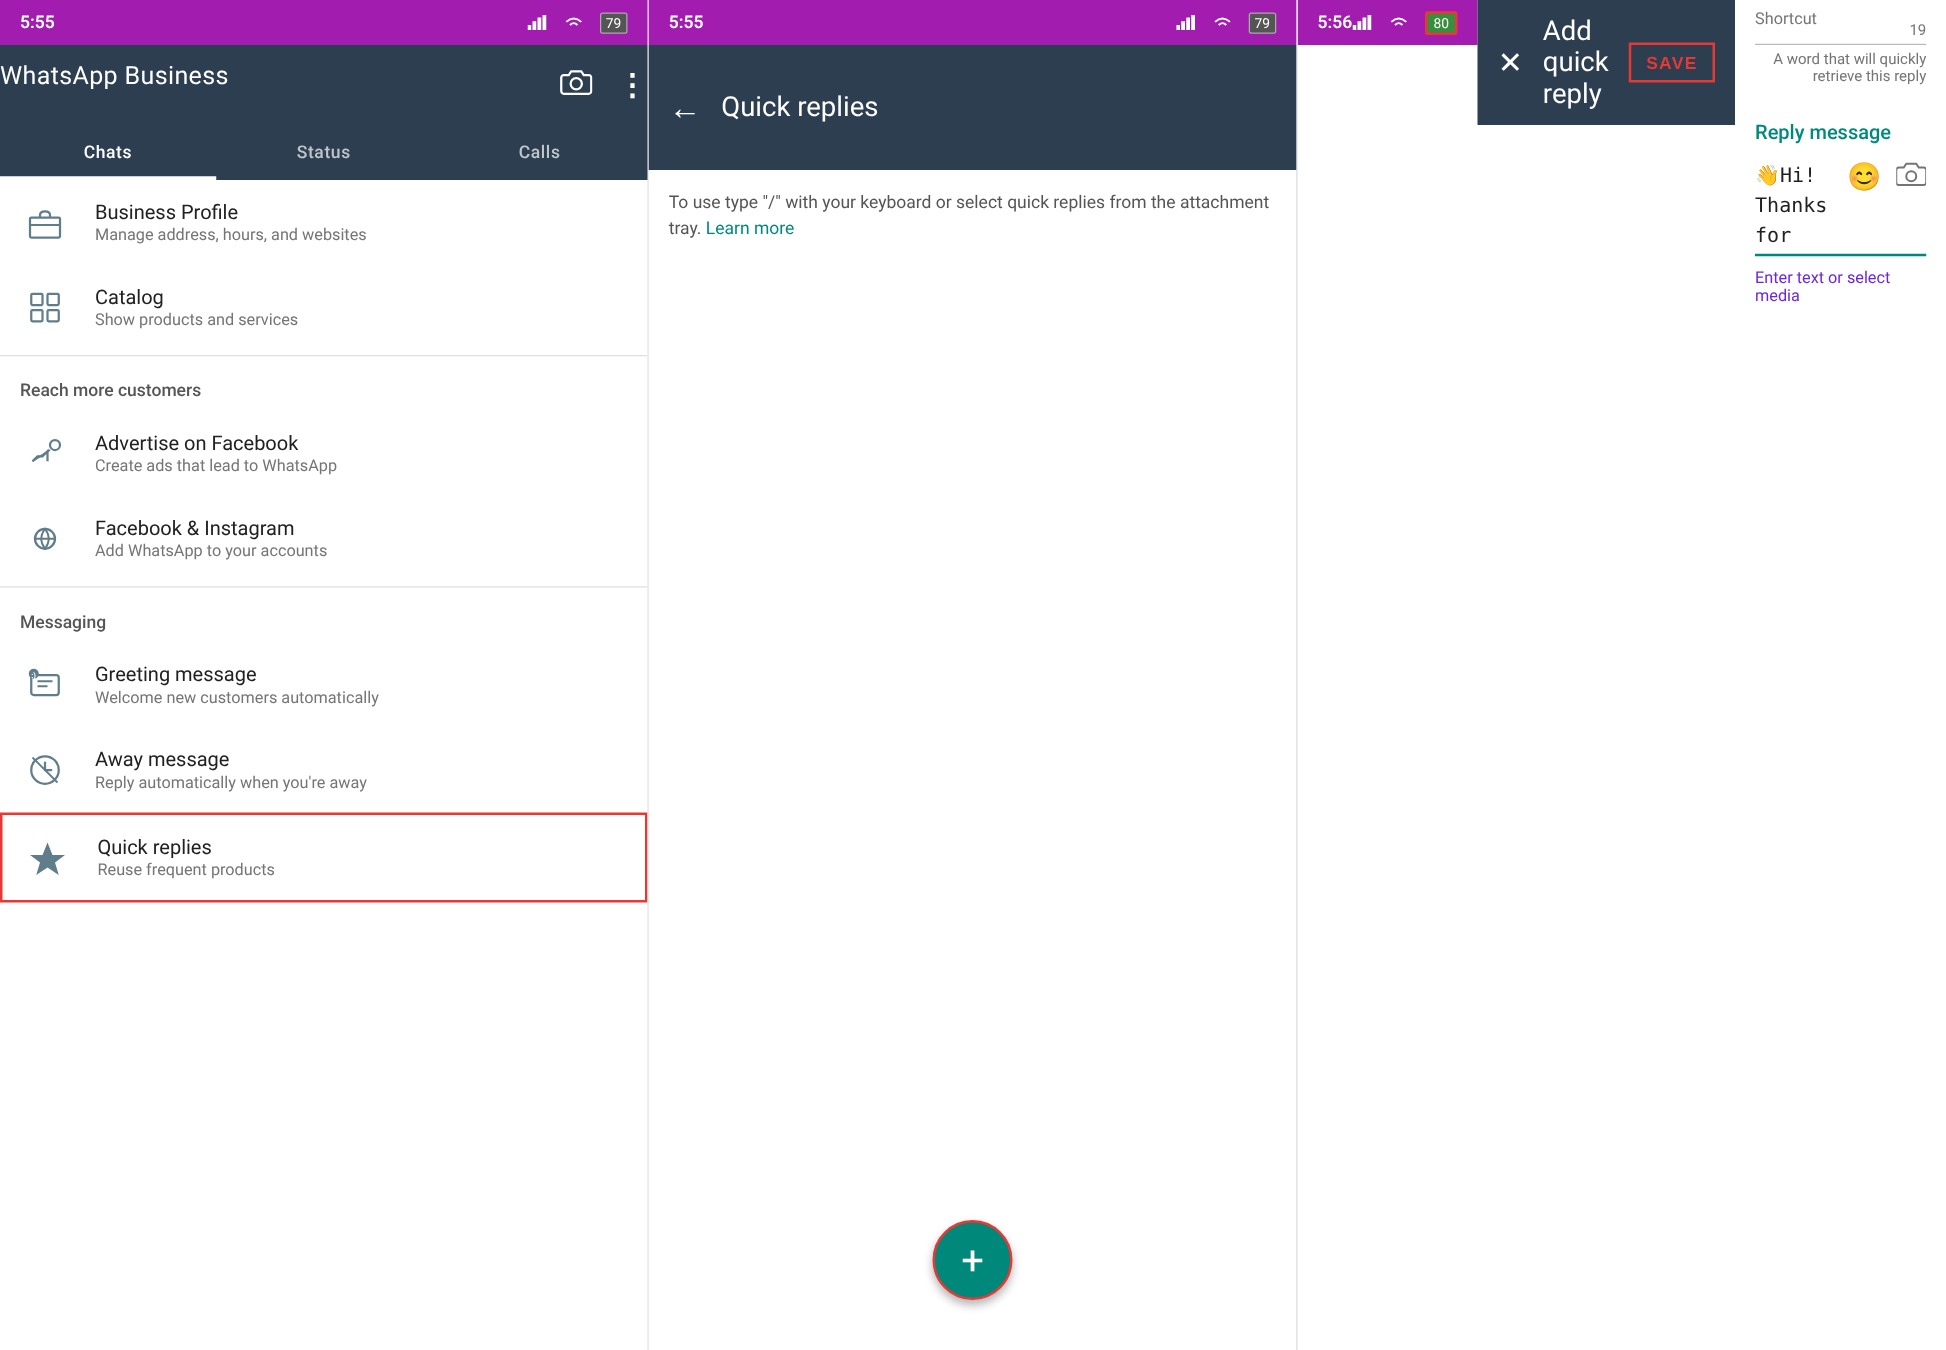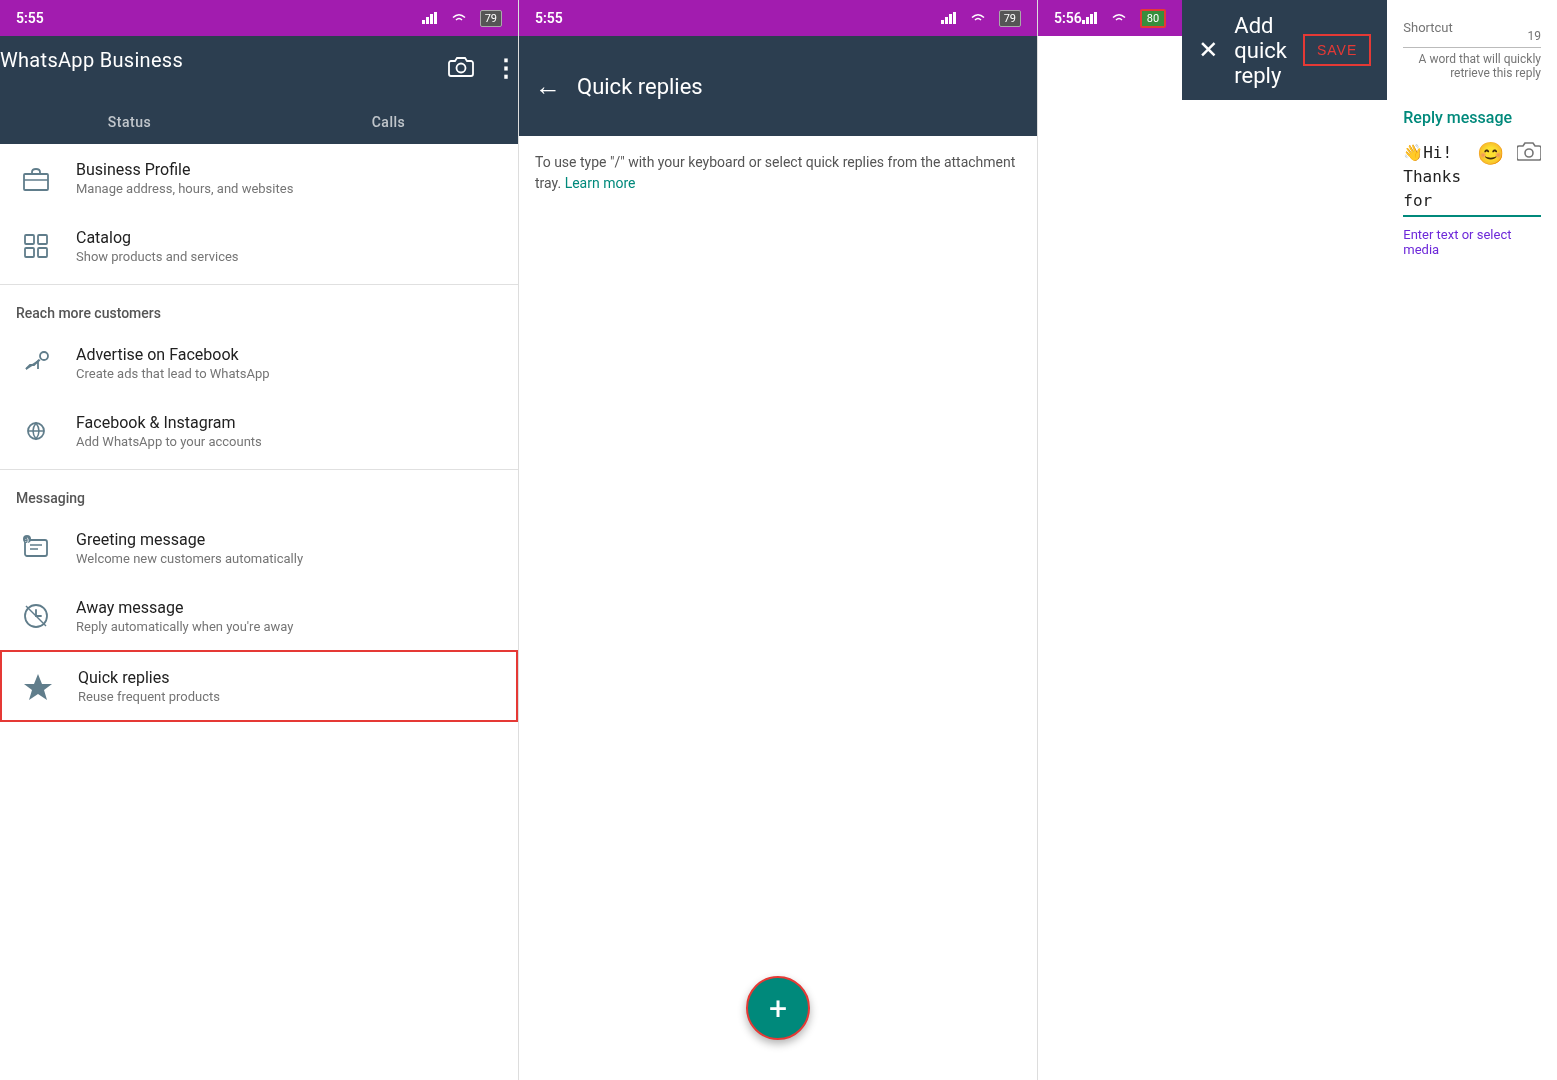--- a/index.html
+++ b/index.html
@@ -194,21 +194,21 @@
       font-size: 22px;
       cursor: pointer;
     }
 
     .panel-header .save-btn {
       margin-left: auto;
       border: 2px solid #e53935;
       color: #e53935;
       padding: 6px 12px;
       font-size: 14px;
-      font-weight: 400;
+      font-weight: 700;
       letter-spacing: 1px;
       cursor: pointer;
       background: transparent;
     }
 
     
     .info-text {
       padding: 16px 16px;
       font-size: 14px;
       color: #555;
@@ -235,21 +235,21 @@
       align-items: center;
       justify-content: center;
       font-size: 32px;
       cursor: pointer;
       border: 2px solid #e53935;
       box-shadow: 0 4px 8px rgba(0,0,0,0.3);
     }
 
     
     .form-section {
-      padding: 20px 16px;
+      padding: 8px 16px;
     }
 
     .form-label {
       font-size: 13px;
       color: #757575;
       margin-bottom: 8px;
     }
 
     .form-input-wrapper {
       position: relative;
@@ -364,20 +364,21 @@
           <svg width="26" height="22" viewBox="0 0 26 22" fill="none">
             <path d="M9 3L7 6H3C2 6 1 7 1 8V19C1 20 2 21 3 21H23C24 21 25 20 25 19V8C25 7 24 6 23 6H19L17 3H9Z" stroke="white" stroke-width="1.8" fill="none"></path>
             <circle cx="13" cy="13" r="4.5" stroke="white" stroke-width="1.8" fill="none"></circle>
           </svg>
         </span>
         <span style="font-size:24px; color:white; cursor:pointer; font-weight:bold;">⋮</span>
       </div>
     </div>
 
     <div class="nav-tabs">
+      <div class="nav-tab active">Chats</div>
       <div class="nav-tab">Status</div>
       <div class="nav-tab">Calls</div>
     </div>
 
     <div style="overflow-y: auto; flex: 1;">
 
       <div class="menu-item">
         <div class="icon-box">
           <svg width="28" height="28" viewBox="0 0 28 28" fill="none">
             <rect x="2" y="10" width="24" height="16" rx="1" stroke="#607d8b" stroke-width="1.8" fill="none"></rect>

